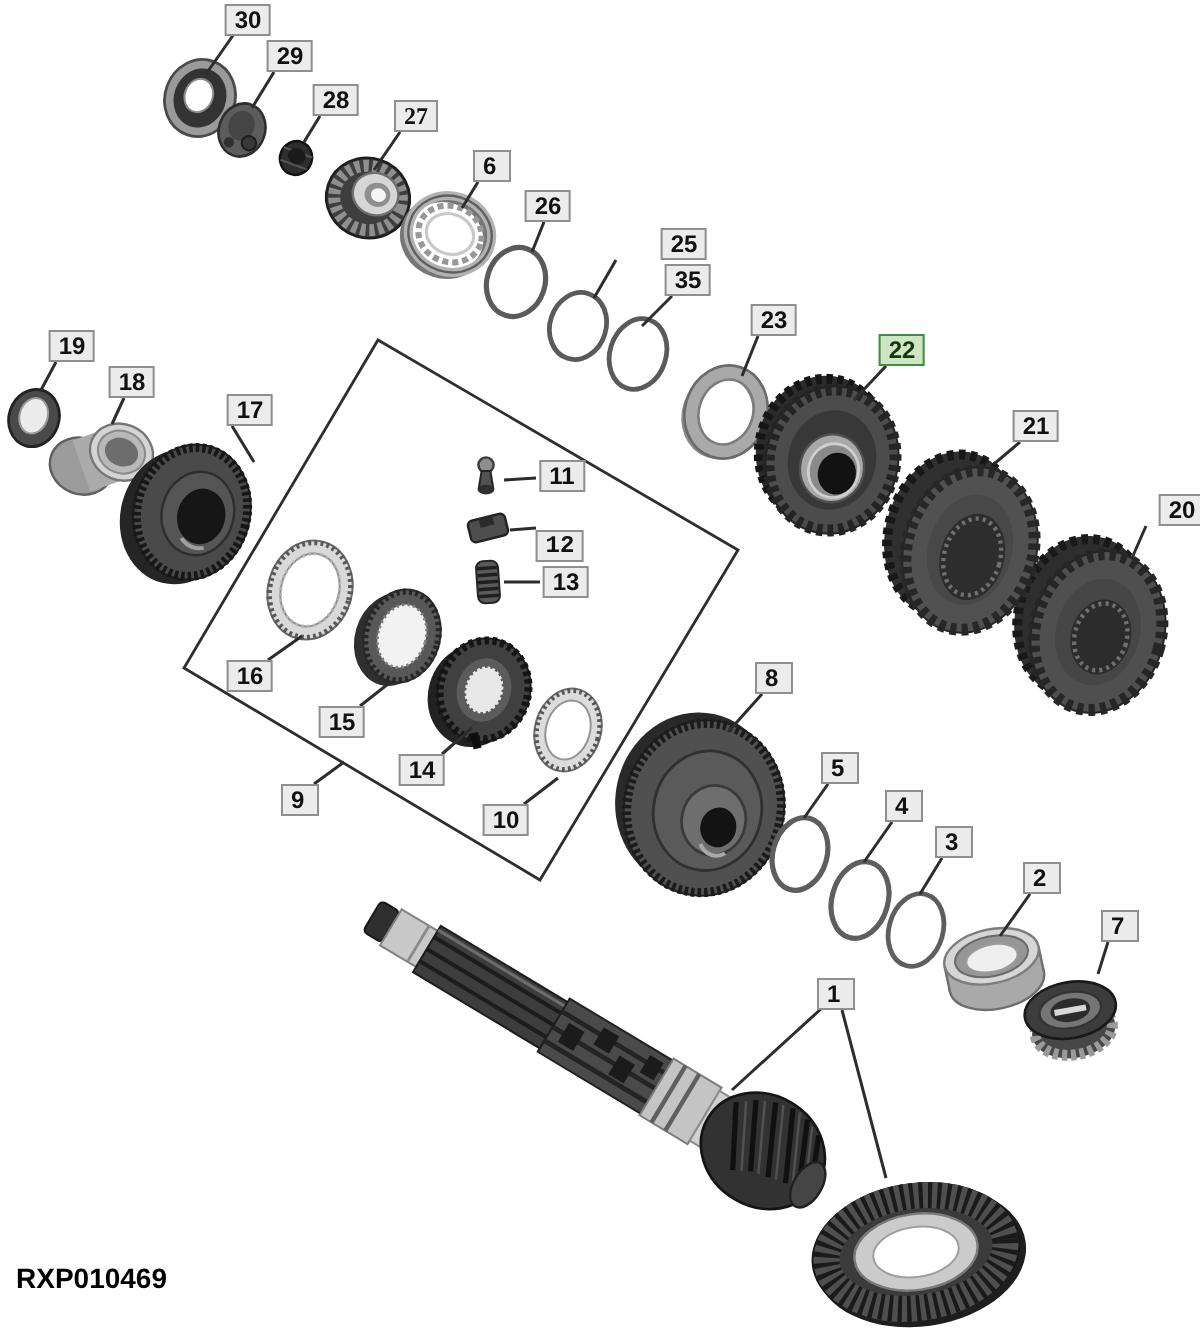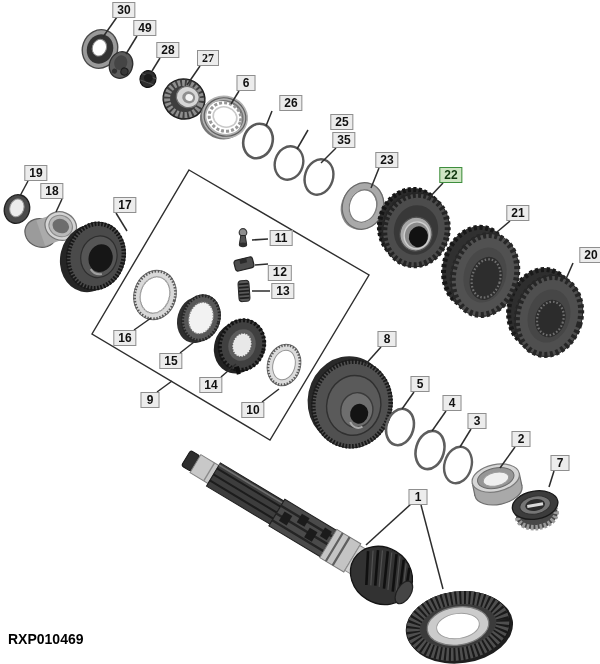--- a/index.html
+++ b/index.html
@@ -8,21 +8,21 @@
     font-family:"Liberation Sans",sans-serif;overflow:hidden;
   }
   .art{position:absolute;left:0;top:0;}
   #callout-layer{position:absolute;left:0;top:0;width:600px;height:664px;pointer-events:none;}
   .callout{
     position:absolute;transform:translate(-50%,-50%);
     background:var(--callout-bg,#ececec);
     border:1px solid var(--callout-border,#8f8f8f);
     color:var(--callout-text,#111111);
     font-weight:bold;font-size:12px;line-height:14px;
-    padding:0 4px;min-width:9px;text-align:center;
+    padding:0 4px;min-width:9px;text-align:left;
     pointer-events:auto;cursor:pointer;white-space:nowrap;
   }
   .callout.highlighted{
     background:var(--hl-bg,#cfe5c4);
     border:1.5px solid var(--hl-border,#3e8e3e);
     color:var(--hl-text,#11380f);
   }
   .figure-code{
     position:absolute;left:8px;top:631px;
     font-weight:bold;font-size:14px;color:#000;
@@ -304,29 +304,29 @@
       <div class="callout" style="left: 387px; top: 339px;">8</div>
       <div class="callout" style="left: 150px; top: 400px;">9</div>
       <div class="callout" style="left: 253px; top: 410px;">10</div>
       <div class="callout" style="left: 281px; top: 238px;">11</div>
       <div class="callout" style="left: 280px; top: 273px; font-family: Liberation Mono, monospace;">12</div>
       <div class="callout" style="left: 283px; top: 291px;">13</div>
       <div class="callout" style="left: 211px; top: 385px;">14</div>
       <div class="callout" style="left: 171px; top: 361px;">15</div>
       <div class="callout" style="left: 125px; top: 338px;">16</div>
       <div class="callout" style="left: 125px; top: 205px;">17</div>
-      <div class="callout" style="left: 52px; top: 191px;">18</div>
+      <div class="callout" style="left: 66px; top: 191px;">18</div>
       <div class="callout" style="left: 36px; top: 173px;">19</div>
       <div class="callout" style="left: 581px; top: 255px; margin-left: 10px;">20</div>
       <div class="callout" style="left: 518px; top: 213px;">21</div>
       <div class="callout highlighted" style="left: 451px; top: 175px;">22</div>
       <div class="callout" style="left: 387px; top: 160px;">23</div>
       <div class="callout" style="left: 344px; top: 140px;">35</div>
       <div class="callout" style="left: 317px; top: 122px; margin-left: 25px;">25</div>
-      <div class="callout" style="left: 291px; top: 103px;">26</div>
+      <div class="callout" style="left: 274px; top: 103px;">26</div>
       <div class="callout" style="left: 208px; top: 58px; font-family: Liberation Serif, serif;">27</div>
       <div class="callout" style="left: 168px; top: 50px;">28</div>
-      <div class="callout" style="left: 145px; top: 28px;">49</div>
+      <div class="callout" style="left: 145px; top: 28px;">29</div>
       <div class="callout" style="left: 124px; top: 10px;">30</div>
     </div>
 
   <div class="figure-code">RXP010469</div>
 </div>
 
 </body></html>

